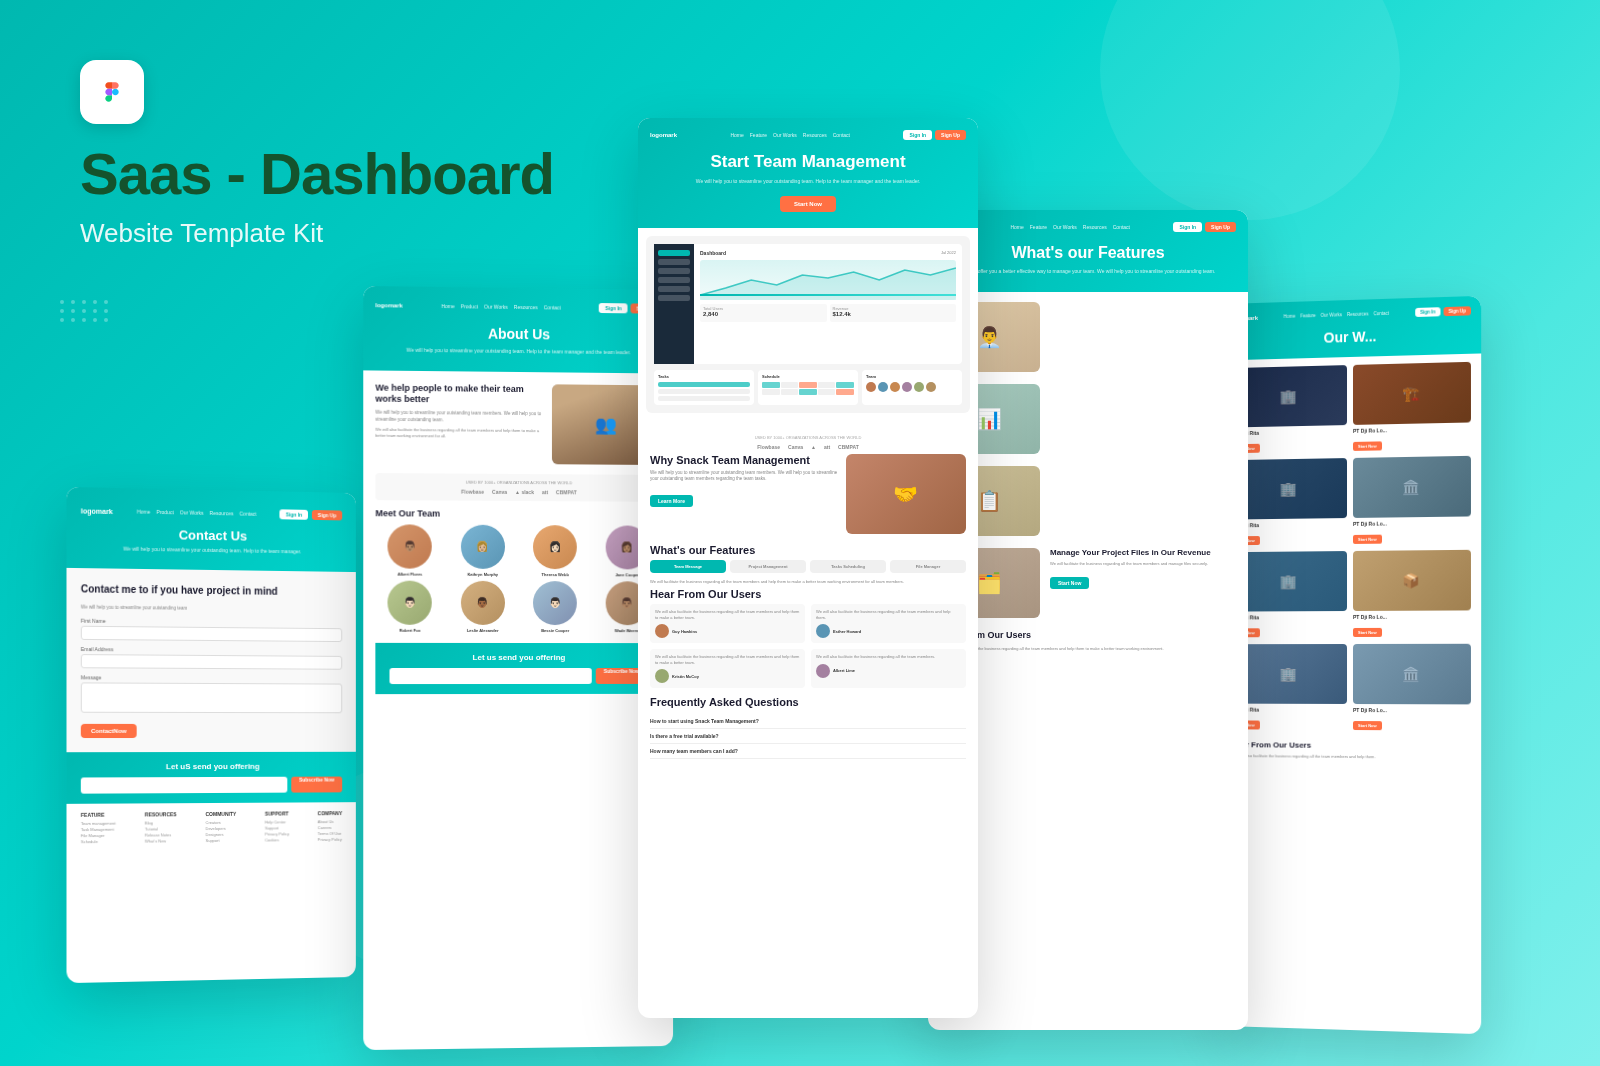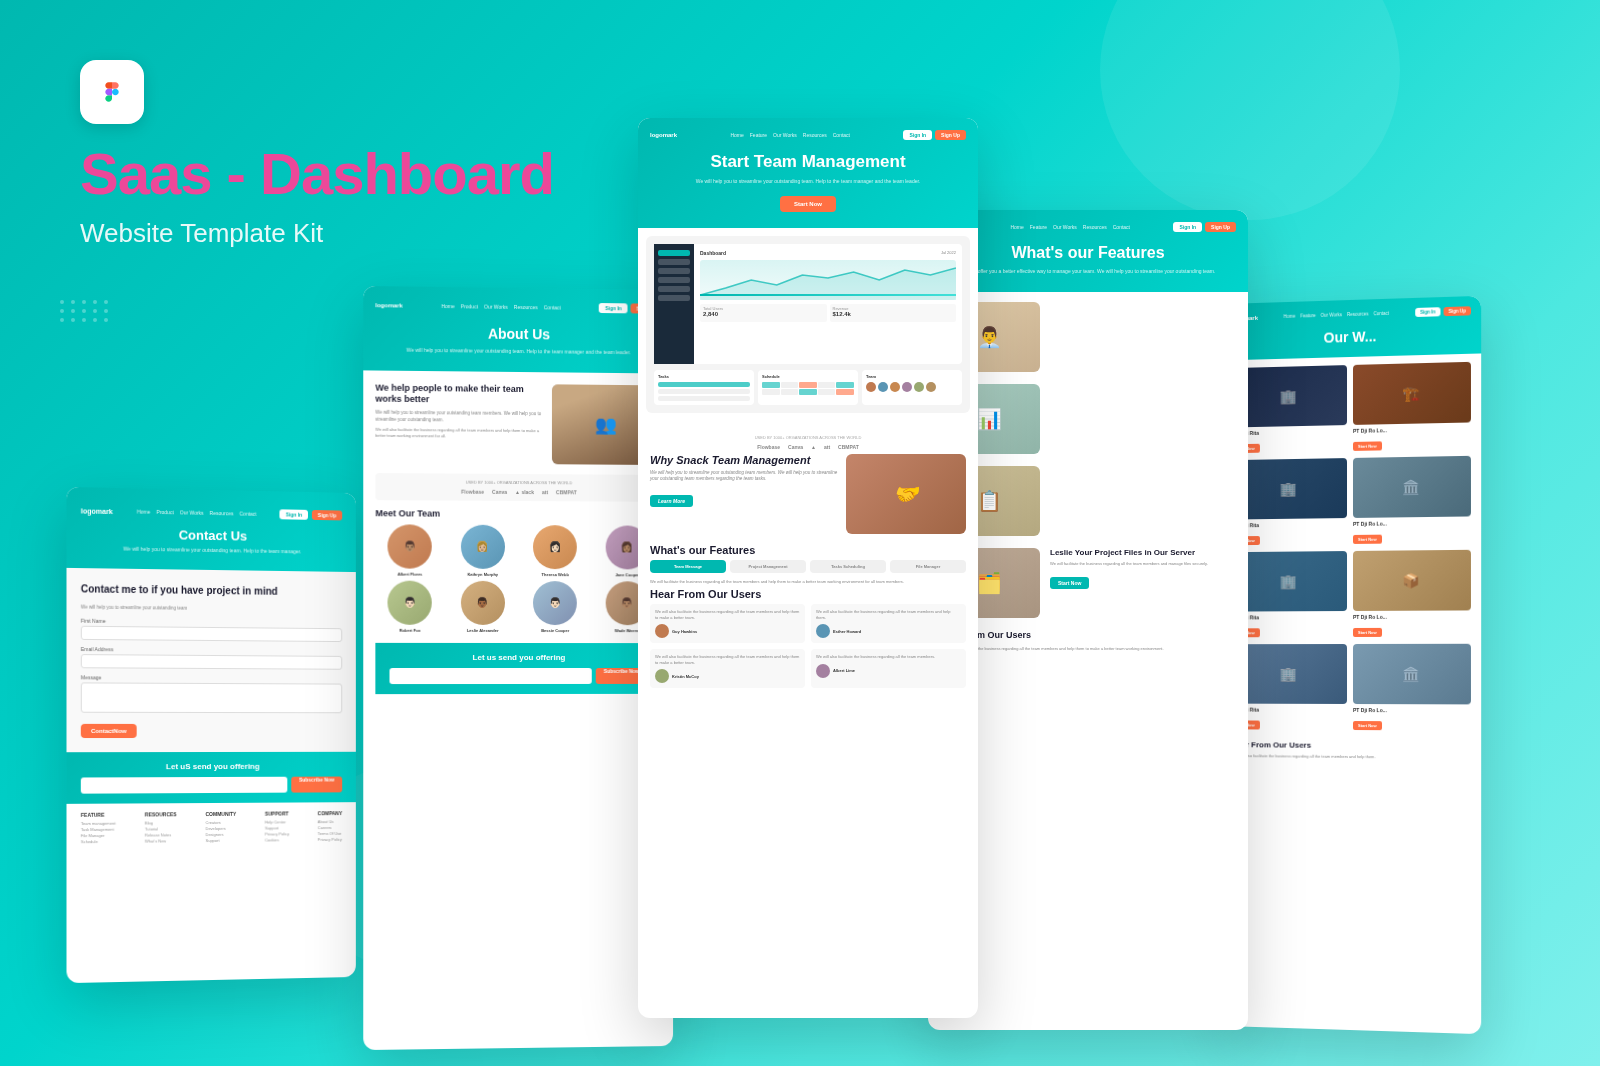--- a/index.html
+++ b/index.html
@@ -26,21 +26,21 @@
       justify-content: center;
       box-shadow: 0 4px 16px rgba(0,0,0,0.15);
     }
     .figma-logo svg { width: 36px; height: 36px; }
 
     
     .main-title {
       position: absolute;
       top: 140px;
       left: 80px;
-      color: #ec4899;
+      color: #14532d;
       font-size: 58px;
       font-weight: 800;
       letter-spacing: -1px;
     }
     .main-subtitle {
       position: absolute;
       top: 218px;
       left: 80px;
       color: rgba(255,255,255,0.9);
       font-size: 26px;
@@ -402,21 +402,20 @@
     .used-logos { display: flex; gap: 8px; align-items: center; justify-content: center; }
     .used-logo { font-size: 5px; color: #888; font-weight: 600; }
 
     .section-title { font-size: 11px; font-weight: 700; color: #1a1a2e; margin-bottom: 4px; }
     .section-body-text { font-size: 4.5px; color: #888; line-height: 1.5; margin-bottom: 6px; }
 
     .why-row {
       display: flex;
       margin-bottom: 10px;
       align-items: flex-start;
-      font-style: italic;
     }
     .why-text { flex: 1; }
     .why-img {
       width: 120px;
       height: 80px;
       border-radius: 6px;
       background: linear-gradient(135deg, #c4856a, #a06545);
       flex-shrink: 0;
       overflow: hidden;
       display: flex;
@@ -982,20 +981,32 @@
         <div class="testimonial-card">
           <p class="testimonial-text">We will also facilitate the business regarding all the team members.</p>
           <div class="testimonial-author">
             <div class="testimonial-avatar" style="background:#a480a0;"></div>
             <span class="testimonial-name">Albert Lime</span>
           </div>
         </div>
       </div>
     </div>
 
+    <div class="faq-section">
+      <div class="faq-title">Frequently Asked Questions</div>
+      <div class="faq-item">
+        <div class="faq-q">How to start using Snack Team Management?</div>
+      </div>
+      <div class="faq-item">
+        <div class="faq-q">Is there a free trial available?</div>
+      </div>
+      <div class="faq-item">
+        <div class="faq-q">How many team members can I add?</div>
+      </div>
+    </div>
   </div>
 </div>
 
 <div class="card card-features">
   <div class="card-header">
     <div class="nav-row">
       <span class="logo-sm">logomark</span>
       <div class="nav-items">
         <span class="nav-item">Home</span>
         <span class="nav-item">Feature</span>
@@ -1029,21 +1040,21 @@
       <div class="feature-item-img feat-img-3">
         <span style="font-size:20px;">📋</span>
       </div>
     </div>
 
     <div class="feature-item-row">
       <div class="feature-item-img feat-img-4">
         <span style="font-size:20px;">🗂️</span>
       </div>
       <div class="feature-item-text">
-        <h4>Leslie Your Project Files in Our Server</h4>
+        <h4>Manage Your Project Files in Our Revenue</h4>
         <p>We will facilitate the business regarding all the team members and manage files securely.</p>
         <span class="btn-more">Start Now</span>
       </div>
     </div>
 
     <div class="hear-features">
       <h3>Hear From Our Users</h3>
       <p class="feat-testimonial">We will also facilitate the business regarding all the team members and help them to make a better team working environment.</p>
     </div>
   </div>

